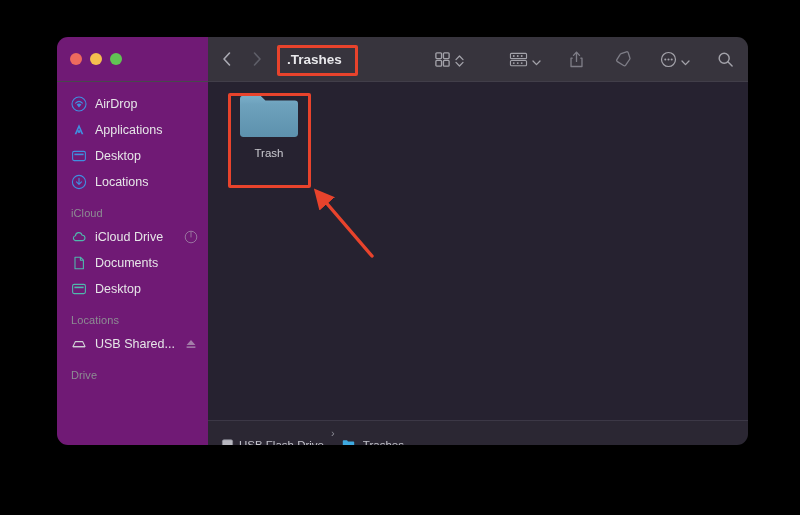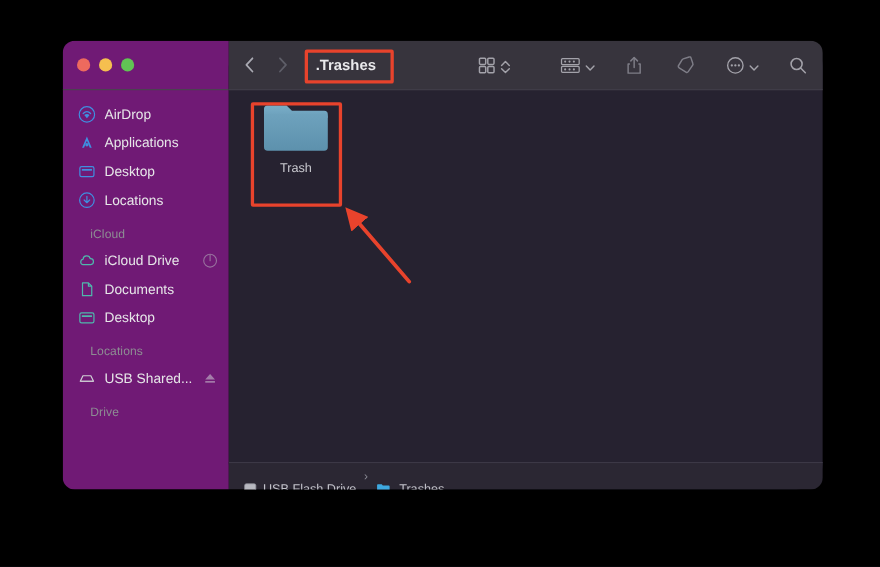--- a/index.html
+++ b/index.html
@@ -58,21 +58,20 @@
     display: flex; align-items: center; justify-content: center;
   }
   .side-item .lbl { flex: 1; overflow: hidden; text-overflow: ellipsis; }
   .side-item .trail { width: 14px; height: 14px; flex: 0 0 14px; opacity: .55; }
 
   .side-header {
     color: #8d8d93;
     font-size: 11px;
     padding: 12px 0 5px 14px;
     letter-spacing: .1px;
-    margin-left: 11px;
   }
 
   
   .pane {
     flex: 1;
     background: #262230;
     display: flex; flex-direction: column;
     position: relative;
     border-radius: 24px;
   }

